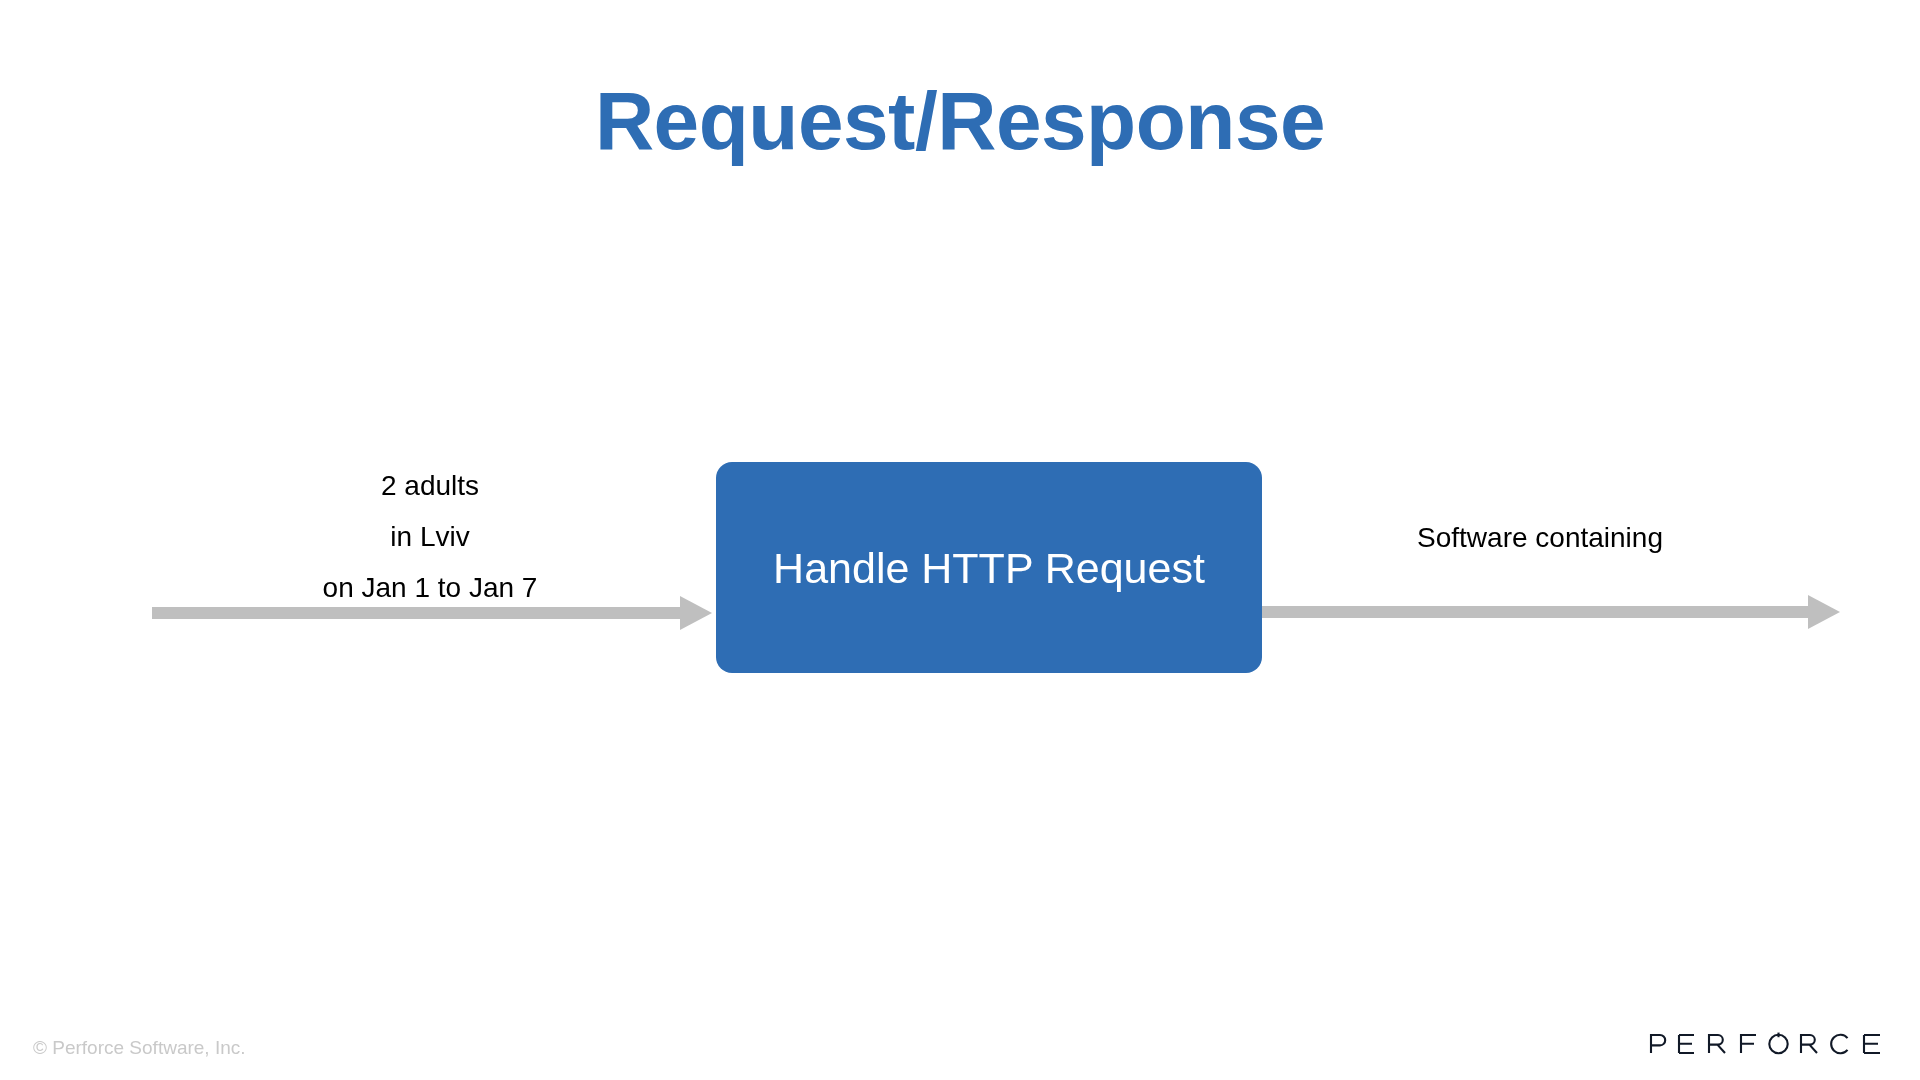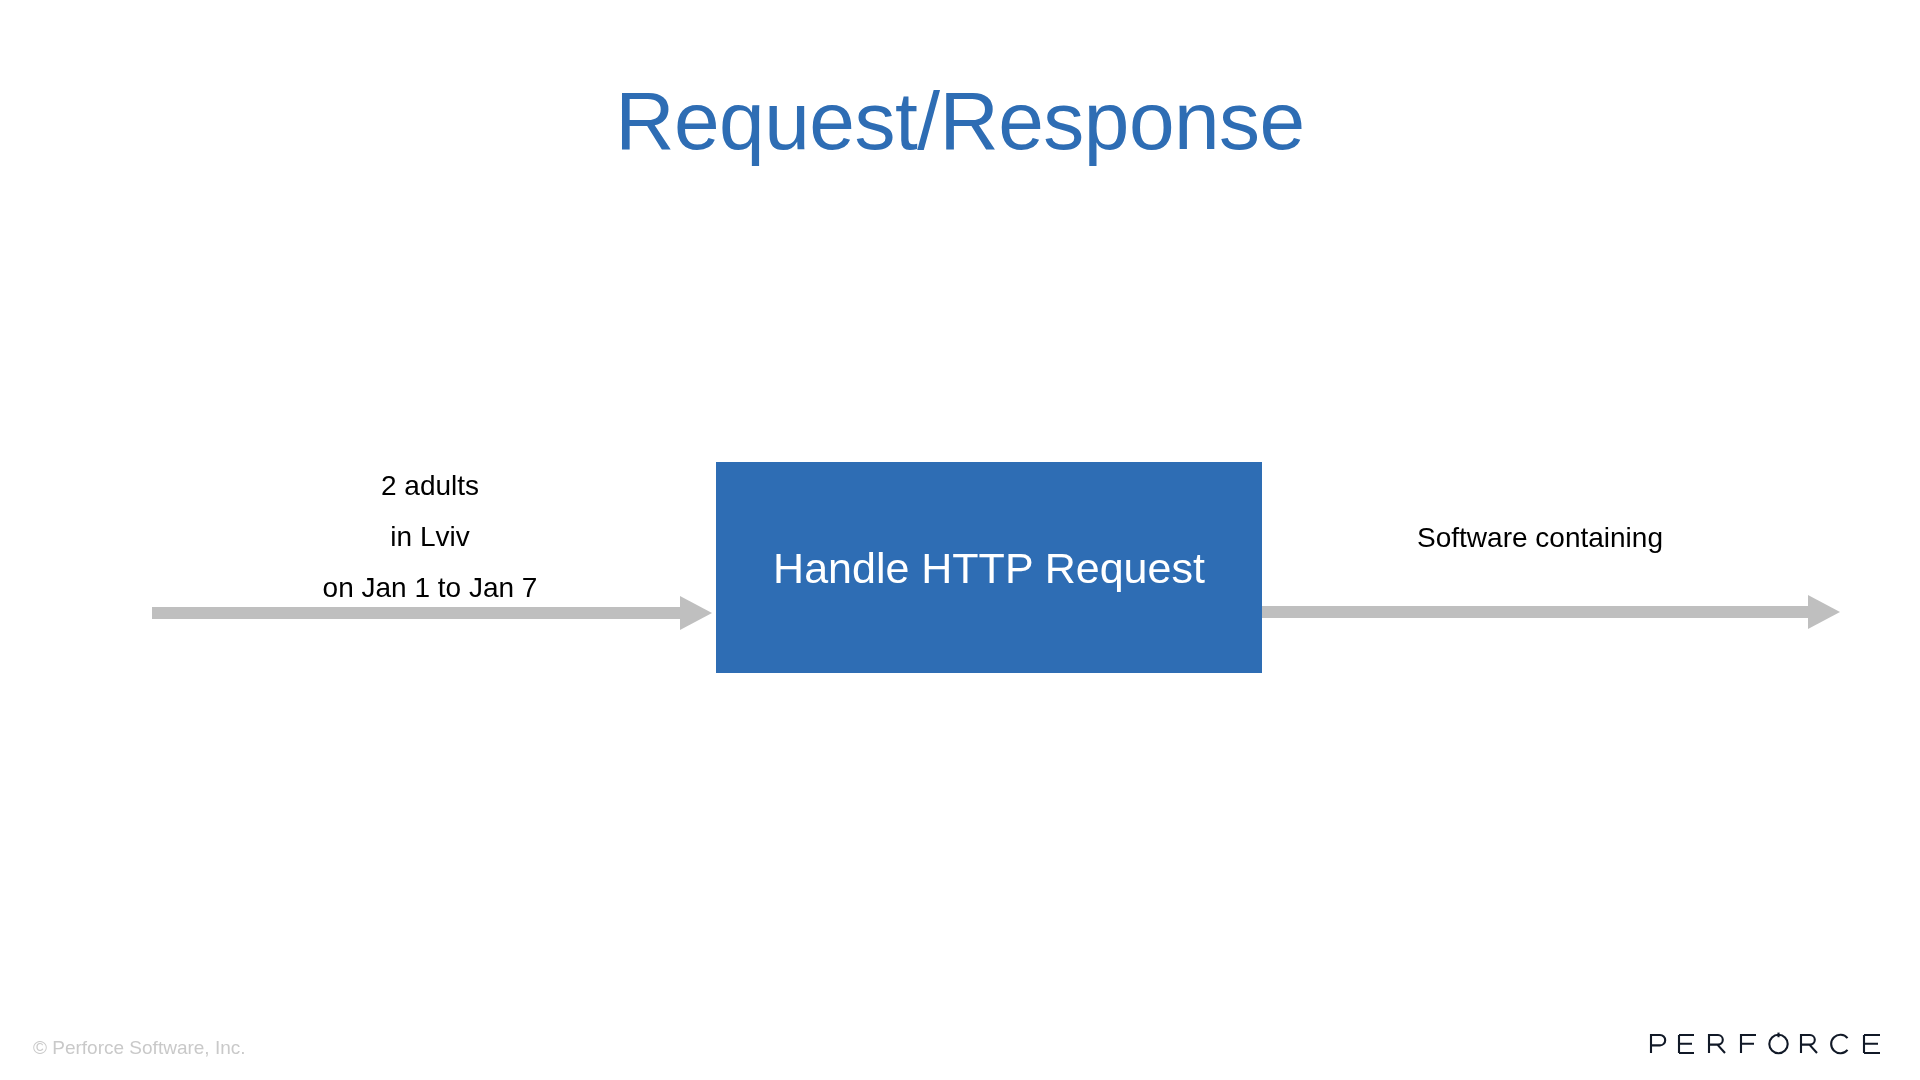--- a/index.html
+++ b/index.html
@@ -21,21 +21,21 @@
 
   
   #slide-title {
     position: absolute;
     left: 0;
     top: 78px;
     width: 1920px;
     text-align: center;
     font-size: 82px;
     line-height: 1.05;
-    font-weight: 400;
+    font-weight: 700;
     color: #2E6DB4;
     letter-spacing: -0.5px;
     white-space: nowrap;
   }
 
   
   #diagram {
     position: absolute;
     left: 0;
     top: 0;
@@ -70,20 +70,21 @@
     position: absolute;
     left: 716px;
     top: 462px;
     width: 546px;
     height: 211px;
     background: #2E6DB4;
     display: flex;
     flex-direction: column;
     align-items: center;
     justify-content: center;
+    border-radius: 16px;
   }
   #process-box .box-line {
     display: block;
     color: #FFFFFF;
     font-size: 43px;
     line-height: 66px;
     font-weight: 400;
     white-space: nowrap;
     text-align: center;
   }

